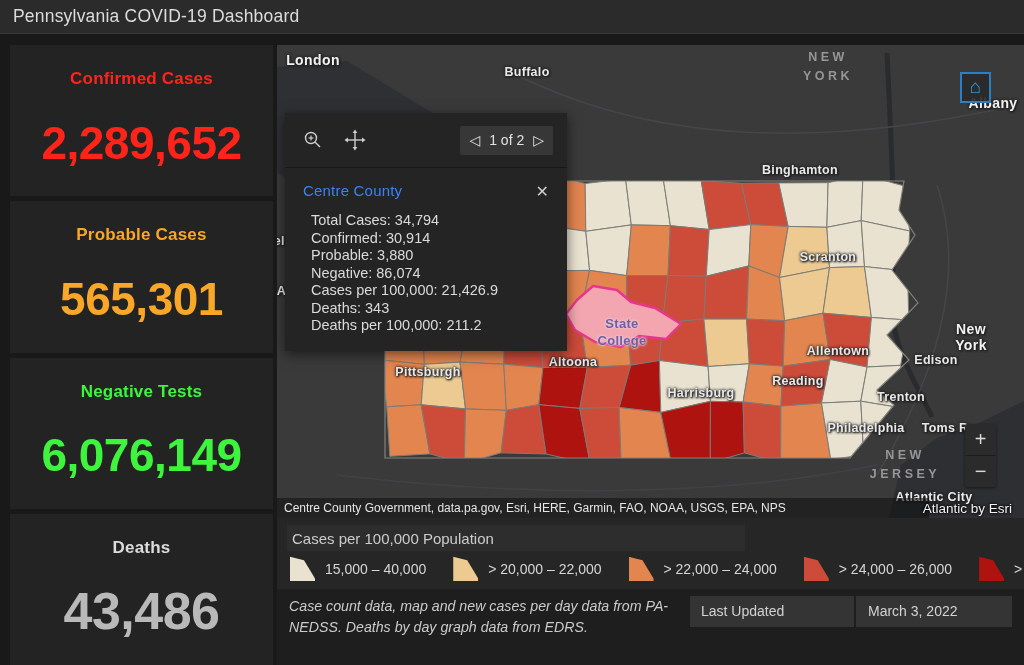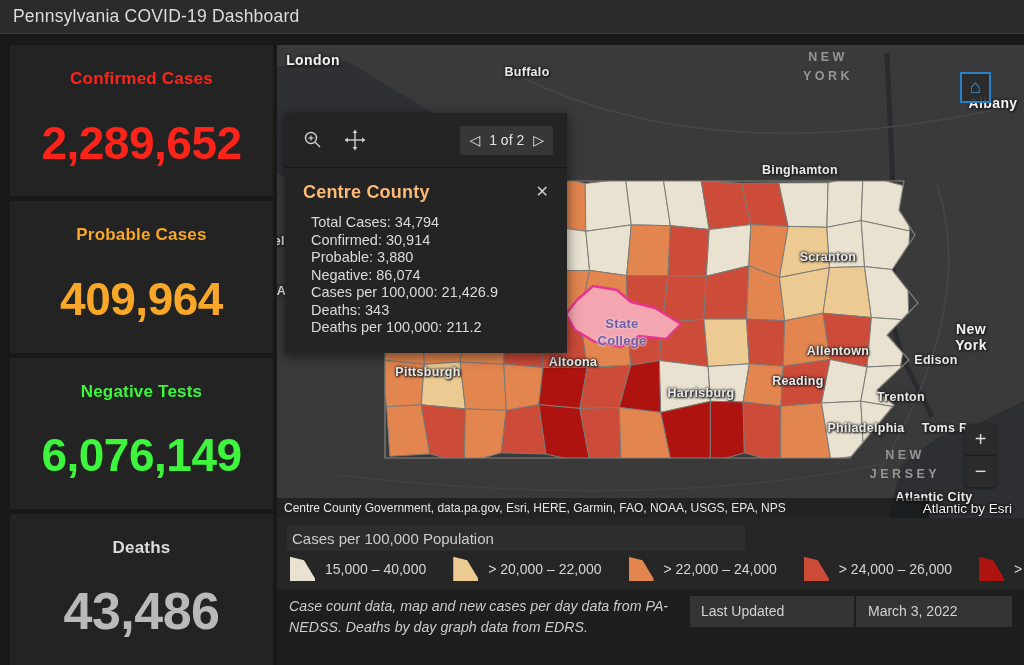--- a/index.html
+++ b/index.html
@@ -44,21 +44,21 @@
   
   #popup{position:absolute;left:8px;top:68px;width:282px;background:#242424;box-shadow:0 3px 12px rgba(0,0,0,.55);}
   #popup-toolbar{height:54px;display:flex;align-items:center;padding:0 14px;border-bottom:1px solid #181818;}
   .tool-icon{color:#cfcfcf;display:flex;align-items:center;justify-content:center;width:28px;height:28px;cursor:pointer;}
   .tool-icon svg{display:block;}
   #pager{margin-left:auto;background:#373737;border-radius:2px;height:29px;display:flex;align-items:center;padding:0 9px;gap:9px;}
   .pager-arrow{color:#e2e2e2;font-size:14px;cursor:pointer;line-height:1;}
   #pager-text{color:#e2e2e2;font-size:14px;}
   #popup-body{padding:14px 16px 16px 18px;}
   #popup-title-row{display:flex;align-items:flex-start;}
-  #popup-title{color:#fdba74;font-size:18px;font-weight:700;letter-spacing:.2px;}
+  #popup-title{color:#3b82f6;font-size:15px;font-weight:400;letter-spacing:.2px;}
   #popup-close{margin-left:auto;color:#cdcdcd;font-size:16px;cursor:pointer;padding:0 2px;}
   #popup-lines{margin-top:11px;padding-left:8px;}
   .popup-line{color:#dadada;font-size:14.5px;line-height:17.5px;}
 
   
   #legend-panel{position:absolute;left:277px;top:518px;width:747px;height:71px;background:#262626;}
   #legend-title-row{position:absolute;left:10px;top:7px;width:458px;height:26px;background:#2d2d2d;display:flex;align-items:center;}
   #legend-title{color:#cccccc;font-size:15px;padding-left:5px;}
   #legend-items{position:absolute;left:13px;top:38px;display:flex;align-items:center;gap:27px;}
   .legend-item{display:flex;align-items:center;}
@@ -82,21 +82,21 @@
     <span class="title">Pennsylvania COVID-19 Dashboard</span>
   </div>
 
   <div id="sidebar">
     <div class="stat-card">
       <div class="stat-label" style="color: rgb(255, 36, 26);">Confirmed Cases</div>
       <div class="stat-value" style="color: rgb(255, 36, 26);">2,289,652</div>
     </div>
     <div class="stat-card">
       <div class="stat-label" style="color: rgb(248, 167, 40);">Probable Cases</div>
-      <div class="stat-value" style="color: rgb(248, 167, 40);">409,964</div>
+      <div class="stat-value" style="color: rgb(248, 167, 40);">565,301</div>
     </div>
     <div class="stat-card">
       <div class="stat-label" style="color: rgb(60, 245, 60);">Negative Tests</div>
       <div class="stat-value" style="color: rgb(60, 245, 60);">6,076,149</div>
     </div>
     <div class="stat-card deaths">
       <div class="stat-label" style="color: rgb(220, 220, 220);">Deaths</div>
       <div class="stat-value" style="color: rgb(185, 185, 185);">43,486</div>
     </div>
   </div>

